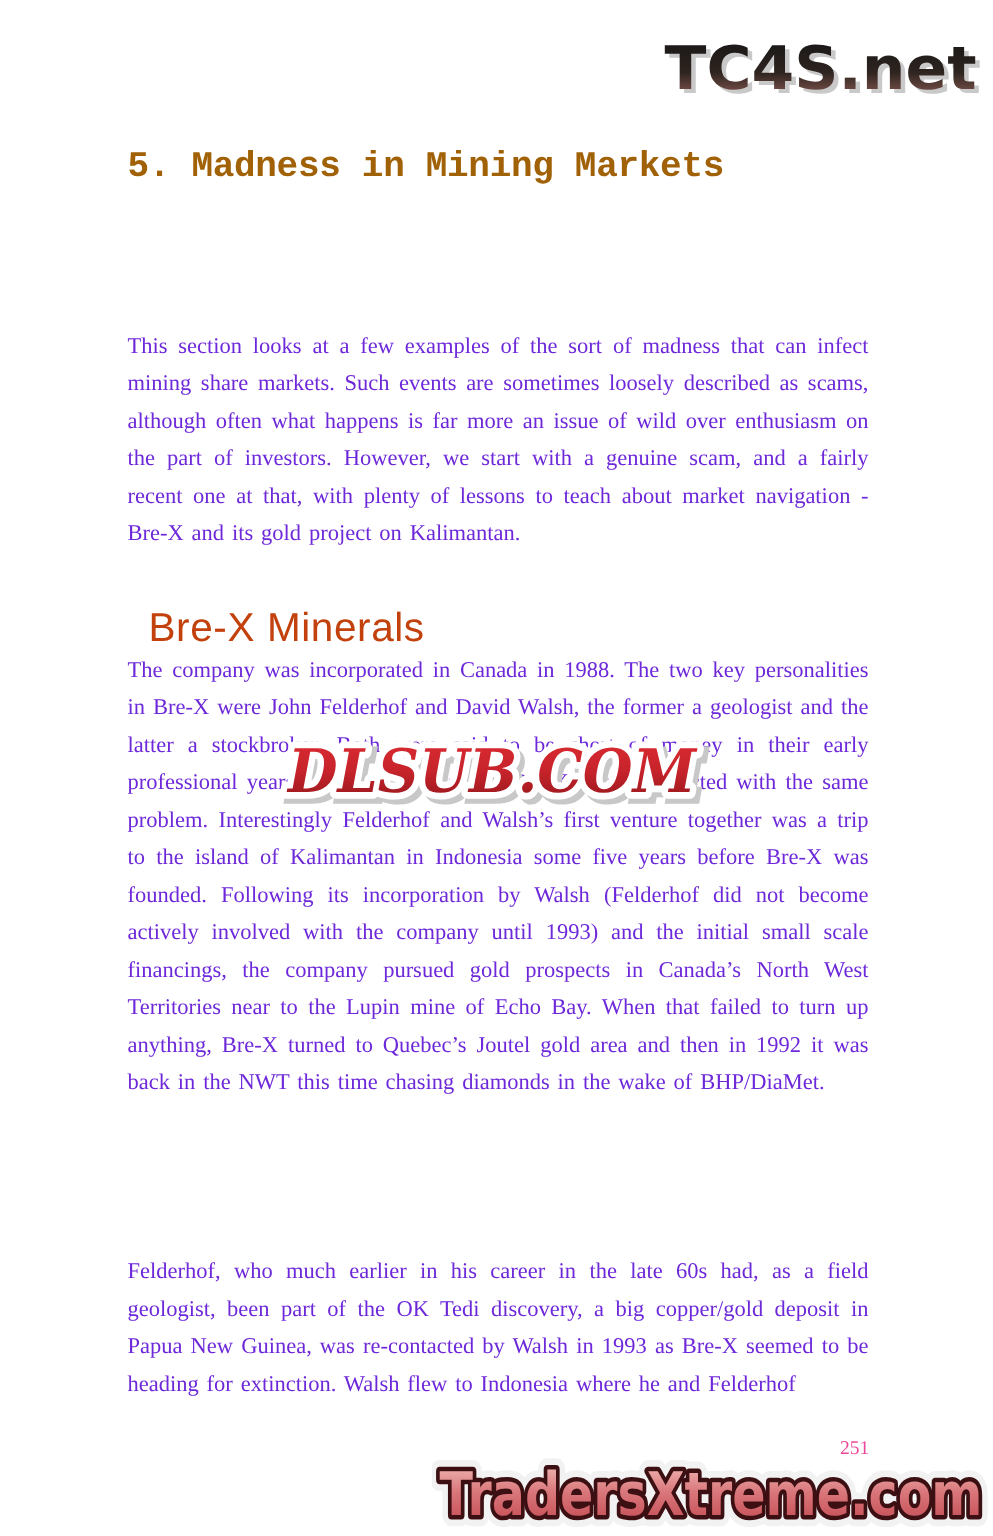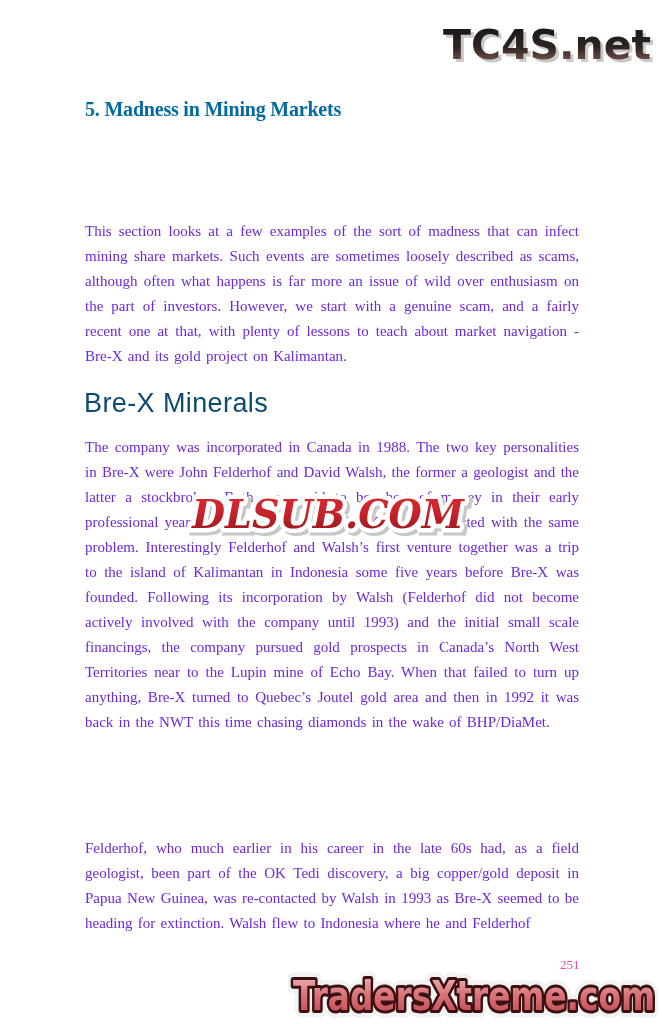--- a/index.html
+++ b/index.html
@@ -9,38 +9,38 @@
     margin:0 auto;
     background:#ffffff;
     overflow:hidden;
     font-family:"Liberation Serif", serif;
   }
   
   .top-logo{position:absolute;top:21px;right:5px;}
   
   .chapter-heading{
     position:absolute;left:85px;top:98px;width:500px;
-    font-family:Liberation Serif, serif;
-    font-weight:700;font-size:20px;color:#0369a1;
+    font-family:Liberation Mono, monospace;
+    font-weight:700;font-size:24px;color:#a16207;
     letter-spacing:-0.2px;margin:0;
   }
   
   .body-para{
     position:absolute;left:85px;width:494px;margin:0;
     font-size:15px;line-height:25px;color:#6d28d9;
     text-align:justify;word-spacing:1.5px;
   }
   .para-intro{top:219px;}
   .para-brex{top:435px;}
   .para-busang{top:836px;}
   
   .section-heading{
-    position:absolute;left:84px;margin:0;
+    position:absolute;left:84px;margin:15px;
     font-family:"Liberation Sans", sans-serif;
-    font-weight:400;color:#0c4a6e;letter-spacing:0.4px;
+    font-weight:400;color:#c2410c;letter-spacing:0.4px;
   }
   .heading-brex{top:388px;font-size:27px;}
   .heading-busang{top:788px;font-size:19px;}
   
   .watermark{position:absolute;left:183px;top:483px;font-style:italic;}
   
   .page-number{
     position:absolute;left:560px;top:957px;
     font-size:13px;color:#ec4899;z-index:5;
   }

